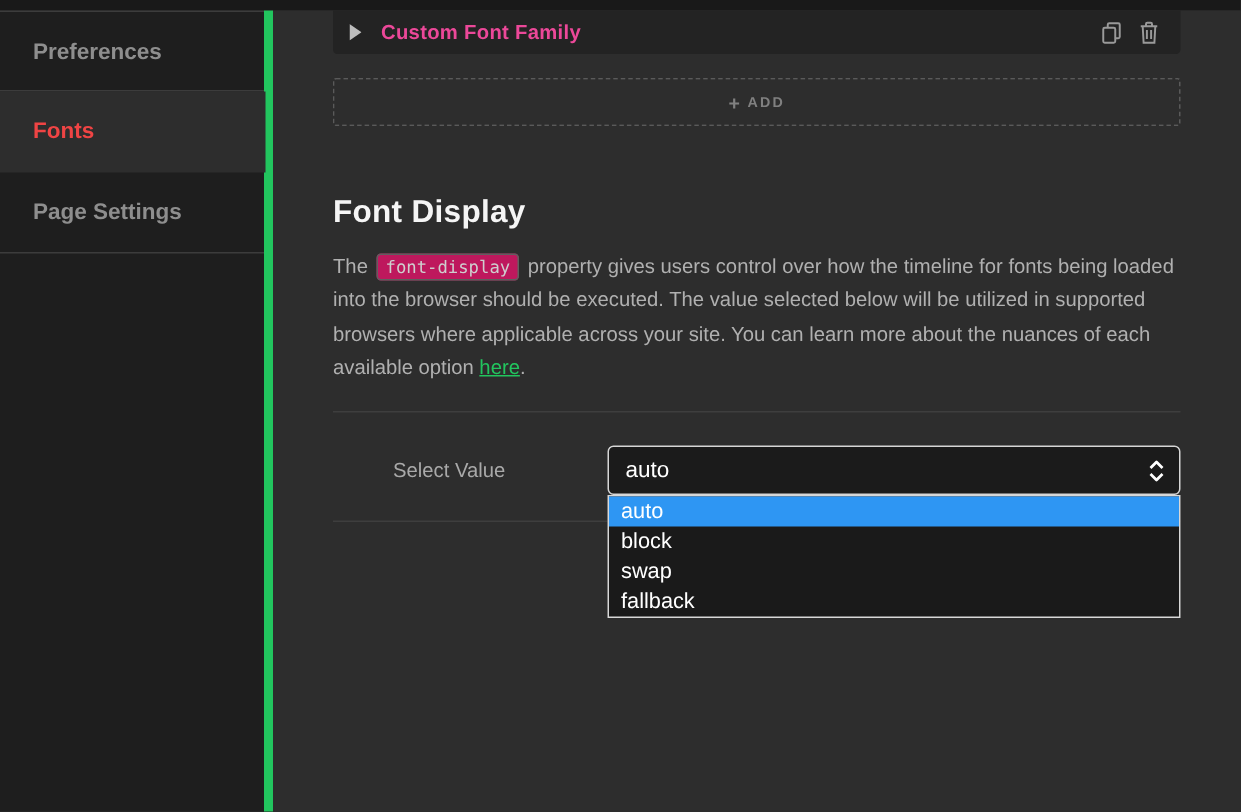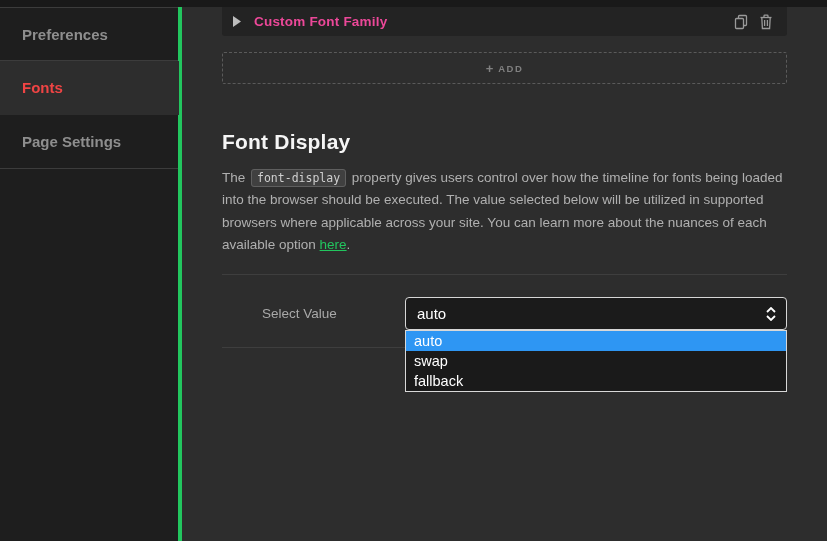--- a/index.html
+++ b/index.html
@@ -10,21 +10,21 @@
     overflow: hidden;
   }
   .page { position: relative; width: 827px; height: 541px; background: #2d2d2d; }
 
   
   .topstrip { position: absolute; left: 0; top: 0; width: 827px; height: 7px; background: #191919; }
 
   
   .sidebar {
     position: absolute; left: 0; top: 7px; width: 182px; height: 534px;
-    background: #1e1e1e; border-right: 4px solid #22c55e;
+    background: #1e1e1e; border-right: 6px solid #22c55e;
   }
   .nav-item {
     position: relative;
     height: 54px; display: flex; align-items: center;
     padding-left: 22px;
     border-bottom: 1px solid #3c3c3c;
     font-size: 15px; font-weight: 700; color: #8e8e8e;
     cursor: pointer;
   }
   .nav-item:first-child { border-top: 1px solid #3c3c3c; }
@@ -65,21 +65,21 @@
     font-size: 21px; font-weight: 700; color: #f5f5f5; letter-spacing: .2px;
   }
 
   .desc {
     position: absolute; left: 40px; top: 160px; width: 572px;
     font-size: 13.5px; line-height: 22.3px; color: #b0b0b0;
   }
   .code-chip {
     font-family: "DejaVu Sans Mono", monospace;
     font-size: 11.5px; color: #cfcfcf;
-    background: #404040; border: 1px solid #5f5f5f; border-radius: 3px;
+    background: #be185d; border: 1px solid #5f5f5f; border-radius: 3px;
     padding: 1px 5px; margin: 0 2px;
     white-space: nowrap;
   }
   .desc a { color: #22c55e; text-decoration: underline; cursor: pointer; }
 
   .divider {
     position: absolute; left: 40px; width: 565px; height: 0;
     border: none; border-top: 1px solid #3e3e3e;
   }
   .divider-1 { top: 267px; }
@@ -181,18 +181,19 @@
             <polyline points="1,9 5,13 9,9"></polyline>
           </svg>
         </span>
       </div>
     </div>
 
     <hr class="divider divider-2">
 
     <div class="dropdown">
       <div class="option selected">auto</div>
+      <div class="option">block</div>
       <div class="option">swap</div>
       <div class="option">fallback</div>
     </div>
 
   </main>
 </div>
 
 </body></html>

